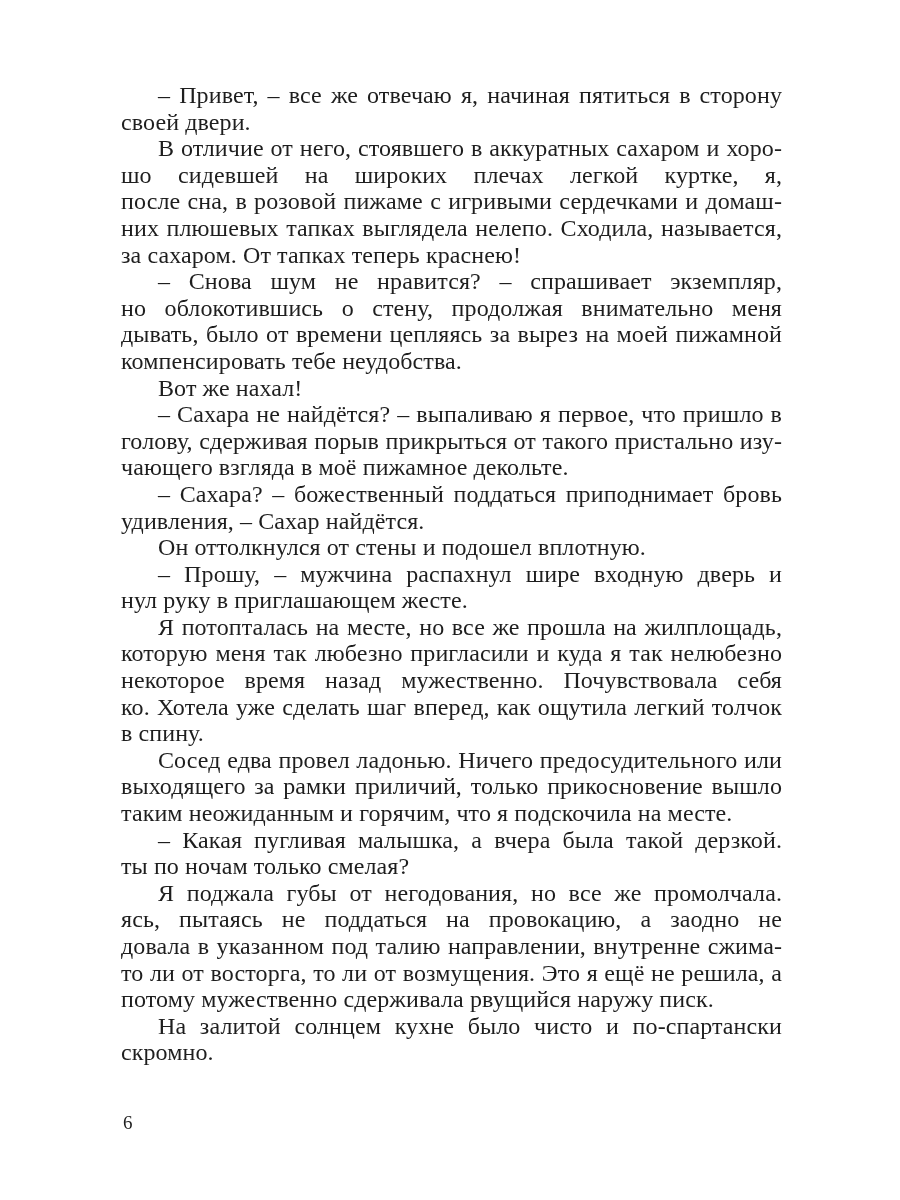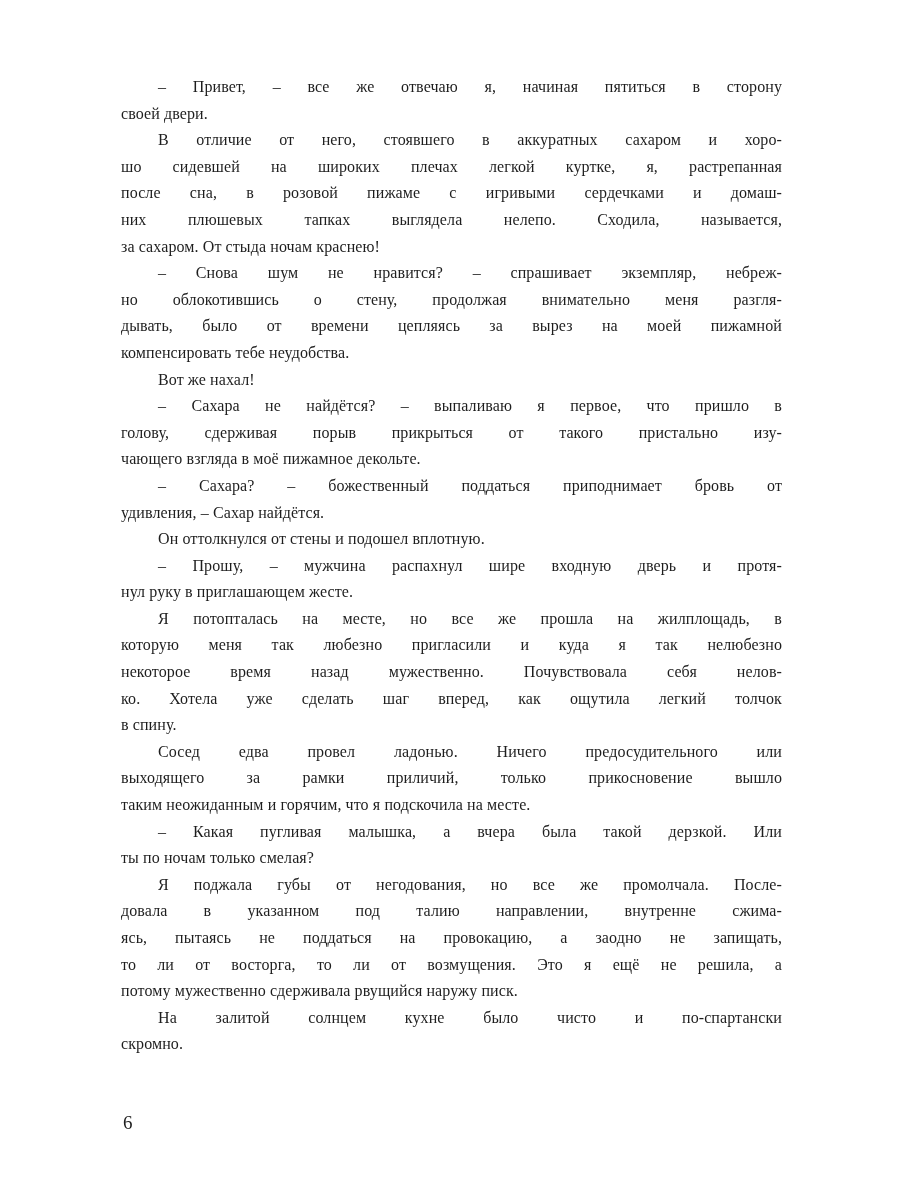--- a/index.html
+++ b/index.html
@@ -16,23 +16,23 @@
     overflow: hidden;
   }
   .book-page {
     position: absolute;
     inset: 0;
     background: #ffffff;
   }
   .page-text {
     position: absolute;
     left: 121px;
-    top: 74px;
+    top: 82px;
     width: 661px;
-    font-size: 16px;
+    font-size: 24px;
     line-height: 26.6px;
     letter-spacing: 0.1px;
   }
   .paragraph {
     margin: 0;
     padding: 0;
   }
   .line {
     text-align: justify;
     text-align-last: justify;
@@ -61,21 +61,21 @@
   <div class="page-text">
       <div class="paragraph">
         <div class="line first">– Привет, – все же отвечаю я, начиная пятиться в сторону</div>
         <div class="line last">своей двери.</div>
       </div>
       <div class="paragraph">
         <div class="line first">В отличие от него, стоявшего в аккуратных сахаром и хоро-</div>
         <div class="line">шо сидевшей на широких плечах легкой куртке, я, растрепанная</div>
         <div class="line">после сна, в розовой пижаме с игривыми сердечками и домаш-</div>
         <div class="line">них плюшевых тапках выглядела нелепо. Сходила, называется,</div>
-        <div class="line last">за сахаром. От стыда ночам краснею!</div>
+        <div class="line last">за сахаром. От тапках теперь краснею!</div>
       </div>
       <div class="paragraph">
         <div class="line first">– Снова шум не нравится? – спрашивает экземпляр, небреж-</div>
         <div class="line">но облокотившись о стену, продолжая внимательно меня разгля-</div>
         <div class="line">дывать, было от времени цепляясь за вырез на моей пижамной</div>
         <div class="line last">компенсировать тебе неудобства.</div>
       </div>
       <div class="paragraph">
         <div class="line first last">Вот же нахал!</div>
       </div>
@@ -106,22 +106,22 @@
         <div class="line first">Сосед едва провел ладонью. Ничего предосудительного или</div>
         <div class="line">выходящего за рамки приличий, только прикосновение вышло</div>
         <div class="line last">таким неожиданным и горячим, что я подскочила на месте.</div>
       </div>
       <div class="paragraph">
         <div class="line first">– Какая пугливая малышка, а вчера была такой дерзкой. Или</div>
         <div class="line last">ты по ночам только смелая?</div>
       </div>
       <div class="paragraph">
         <div class="line first">Я поджала губы от негодования, но все же промолчала. После-</div>
+        <div class="line">ясь, пытаясь не поддаться на провокацию, а заодно не запищать,</div>
         <div class="line">довала в указанном под талию направлении, внутренне сжима-</div>
-        <div class="line">ясь, пытаясь не поддаться на провокацию, а заодно не запищать,</div>
         <div class="line">то ли от восторга, то ли от возмущения. Это я ещё не решила, а</div>
         <div class="line last">потому мужественно сдерживала рвущийся наружу писк.</div>
       </div>
       <div class="paragraph">
         <div class="line first">На залитой солнцем кухне было чисто и по-спартански</div>
         <div class="line last">скромно.</div>
       </div>
     </div>
   <div class="page-number">6</div>
 </div>

